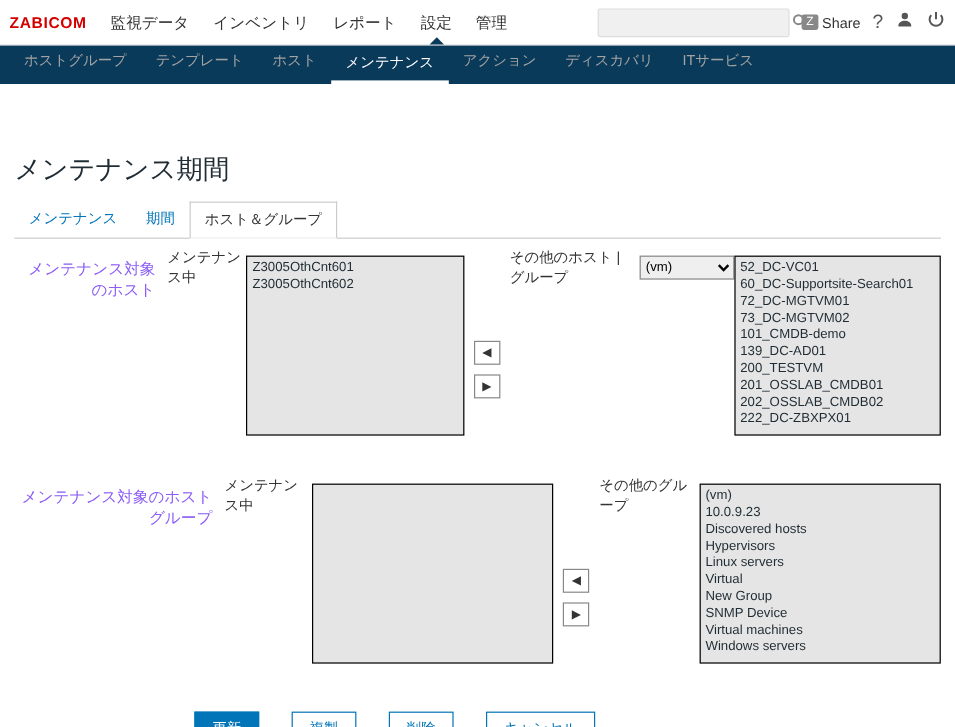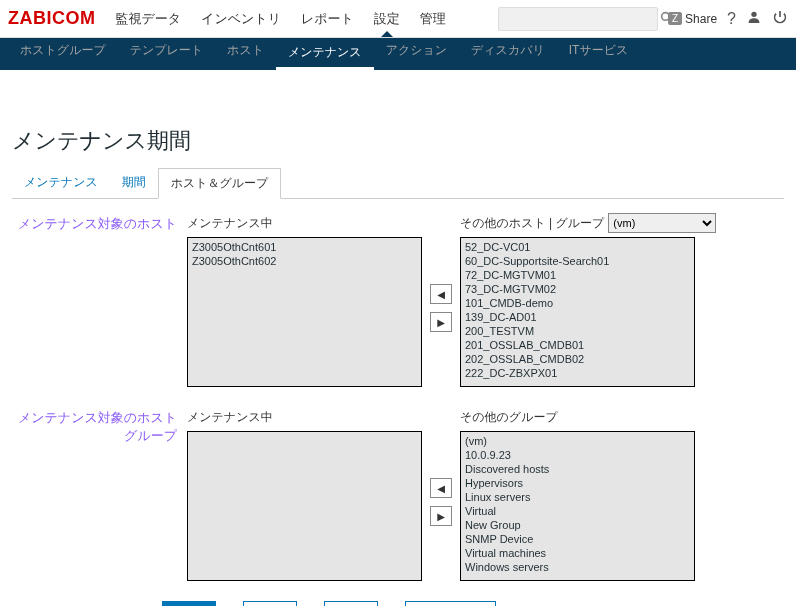--- a/index.html
+++ b/index.html
@@ -1,20 +1,20 @@
 <!DOCTYPE html>
 <html><head>
   <meta charset="utf-8">
   <style>
     * { box-sizing: border-box; margin: 0; padding: 0; }
     body { font-family: Arial, "Hiragino Sans", "Meiryo", sans-serif; font-size: 12px; color: #1f2c33; background: #fff; width: 796px; }
     
     
     .topbar { display: flex; align-items: center; padding: 0 8px; height: 38px; border-bottom: 1px solid #ddd; }
-    .logo { font-weight: bold; font-size: 18px; color: #d40000; letter-spacing: 0.5px; margin-right: 10px; }
+    .logo { font-weight: bold; font-size: 13px; color: #d40000; letter-spacing: 0.5px; margin-right: 10px; }
     .topnav { display: flex; gap: 0; flex: 1; }
     .topnav-item { padding: 8px 10px; color: #333; cursor: pointer; font-size: 13px; position: relative; }
     .topnav-item.active::after { content: ""; position: absolute; bottom: -1px; left: 50%; transform: translateX(-50%); border: 6px solid transparent; border-bottom-color: #0a3a5a; }
     .topbar-right { display: flex; align-items: center; gap: 10px; }
     .search-box { width: 160px; height: 24px; background: #f0f0f0; border: 1px solid #ddd; border-radius: 2px; padding: 0 6px; display: flex; align-items: center; }
     .search-box input { border: none; background: transparent; flex: 1; font-size: 12px; outline: none; color: #888; }
     .search-icon { color: #888; font-size: 13px; }
     .share-btn { background: #888; color: #fff; font-size: 10px; padding: 1px 4px; border-radius: 2px; }
     .share-wrap { display:flex; align-items:center; gap:3px; color:#333; font-size:12px; cursor:pointer;}
     .topbar-icon { color: #555; font-size: 16px; cursor: pointer; }
@@ -28,21 +28,21 @@
     .page { padding: 12px; }
     h1 { font-size: 22px; font-weight: normal; color: #1f2c33; margin-bottom: 12px; margin-top: 44px; }
     .tabs { display: flex; border-bottom: 1px solid #ccc; margin-bottom: 14px; }
     .tab { padding: 6px 12px; color: #0275b8; cursor: pointer; font-size: 12px; }
     .tab.active { border: 1px solid #ccc; border-bottom: 1px solid #fff; margin-bottom: -1px; color: #333; }
     
     
     .form-row { display: flex; margin-bottom: 20px; }
     .form-label { width: 175px; text-align: right; padding-right: 10px; padding-top: 2px; color: #8b5cf6; font-size: 13px; }
     .form-body { flex: 1; display: flex; gap: 8px; align-items: flex-start; }
-    .col { display: flex; flex-direction: column; }
+    .col { display: flex; flex-direction: row; }
     .col-label { font-size: 12px; color: #333; margin-bottom: 4px; height: 20px; display:flex; align-items:center;}
     .listbox { width: 235px; height: 150px; border: 1px solid #000000; background: #e5e5e5; font-size: 11px; color: #1f2c33; overflow-y: scroll; padding: 2px 0; }
     .listbox-option { padding: 0 4px; line-height: 14px; cursor: pointer; white-space: nowrap; }
     .arrows { display: flex; flex-direction: column; gap: 8px; justify-content: center; height: 150px; margin-top: 20px; }
     .arrow-btn { width: 22px; height: 20px; border: 1px solid #888; background: #fff; color: #333; font-size: 10px; cursor: pointer; display:flex; align-items:center; justify-content:center; }
     .group-select { border: 1px solid #888; font-size: 11px; height: 20px; width: 108px; margin-left: 4px; }
     
     
     .button-row { display: flex; gap: 27px; padding-left: 150px; }
     .btn { padding: 5px 14px; font-size: 12px; border: 1px solid #0275b8; background: #fff; color: #0275b8; cursor: pointer; }

